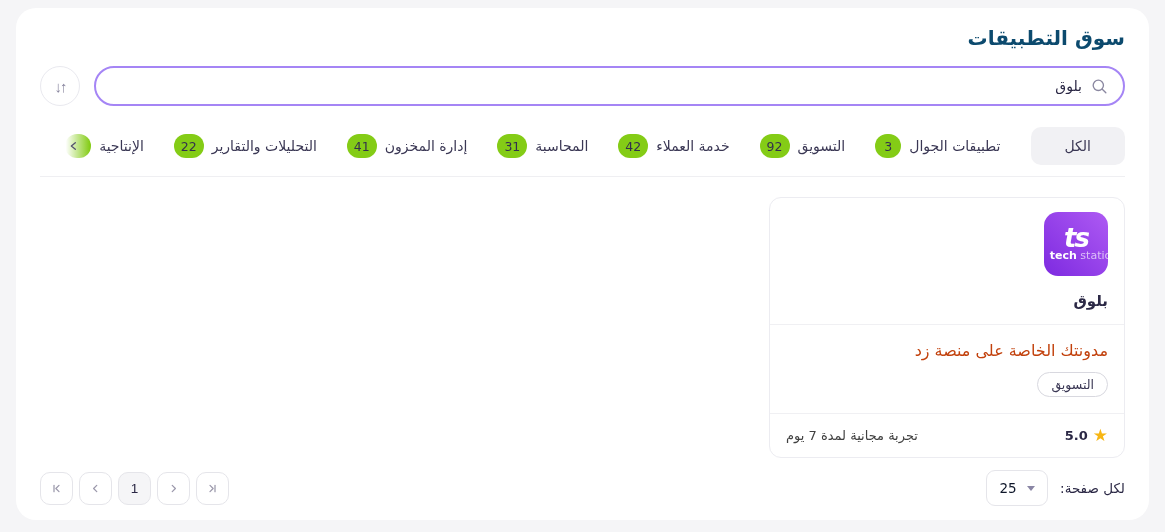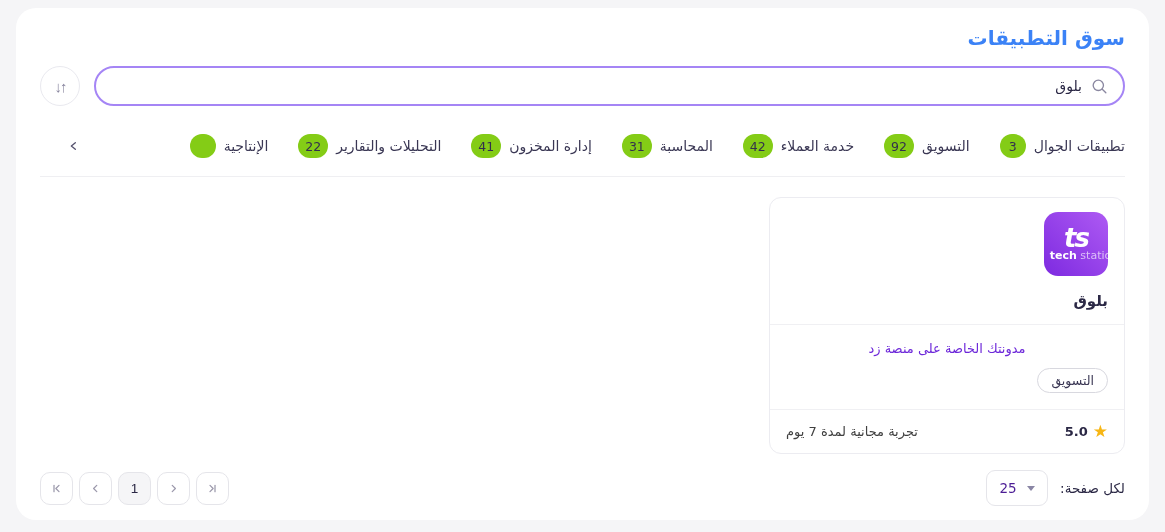--- a/index.html
+++ b/index.html
@@ -16,21 +16,21 @@
     background: #ffffff;
     border-radius: 20px;
     padding: 18px 24px 14px 24px;
     display: flex;
     flex-direction: column;
   }
   
   .page-title {
     font-size: 20px;
     font-weight: bold;
-    color: #3b82f6;
+    color: #0c4a6e;
     margin-bottom: 16px;
   }
   
   .search-row {
     display: flex;
     align-items: center;
     gap: 14px;
     margin-bottom: 18px;
   }
   .search-box {
@@ -171,24 +171,23 @@
   .app-logo .sub b { font-weight: bold; }
   .app-logo .sub span { opacity: 0.65; }
   .app-name {
     font-size: 15px;
     font-weight: bold;
     color: #2b2845;
     padding: 6px 0 14px 0;
   }
   .card-divider { height: 1px; background: #f0f0f3; margin: 0 -16px; }
   .app-desc {
-    font-size: 13px;
-    color: #6d28d9;
+    font-size: 16px;
+    color: #c2410c;
     padding: 16px 0 12px 0;
-    text-align: center;
   }
   .app-tag {
     display: inline-block;
     border: 1px solid #d8d8df;
     border-radius: 999px;
     padding: 4px 13px;
     font-size: 12.5px;
     color: #3a3754;
     margin-bottom: 16px;
   }
@@ -224,21 +223,21 @@
   }
   .per-page-select {
     display: flex;
     align-items: center;
     justify-content: center;
     gap: 10px;
     border: 1px solid #e5e5ea;
     border-radius: 9px;
     width: 62px; height: 36px;
     font-size: 13.5px;
-    color: #4c1d95;
+    color: #0f172a;
     cursor: pointer;
     flex-direction: row-reverse;
   }
   .select-caret {
     width: 0; height: 0;
     border-left: 4.5px solid transparent;
     border-right: 4.5px solid transparent;
     border-top: 5.5px solid #8a86a5;
   }
   .pagination {
@@ -282,20 +281,23 @@
       </svg>
       <input class="search-input" type="text" value="بلوق" style="">
     </div>
     <button class="sort-btn">
       <span>↑↓</span>
     </button>
   </div>
 
   <div class="tabs-wrap">
     <div class="tabs-row">
+      <div class="tab active">
+        <span>الكل</span>
+      </div>
       <div class="tab">
         <span>تطبيقات الجوال</span>
         <span class="tab-badge">3</span>
       </div>
       <div class="tab">
         <span>التسويق</span>
         <span class="tab-badge">92</span>
       </div>
       <div class="tab">
         <span>خدمة العملاء</span>

